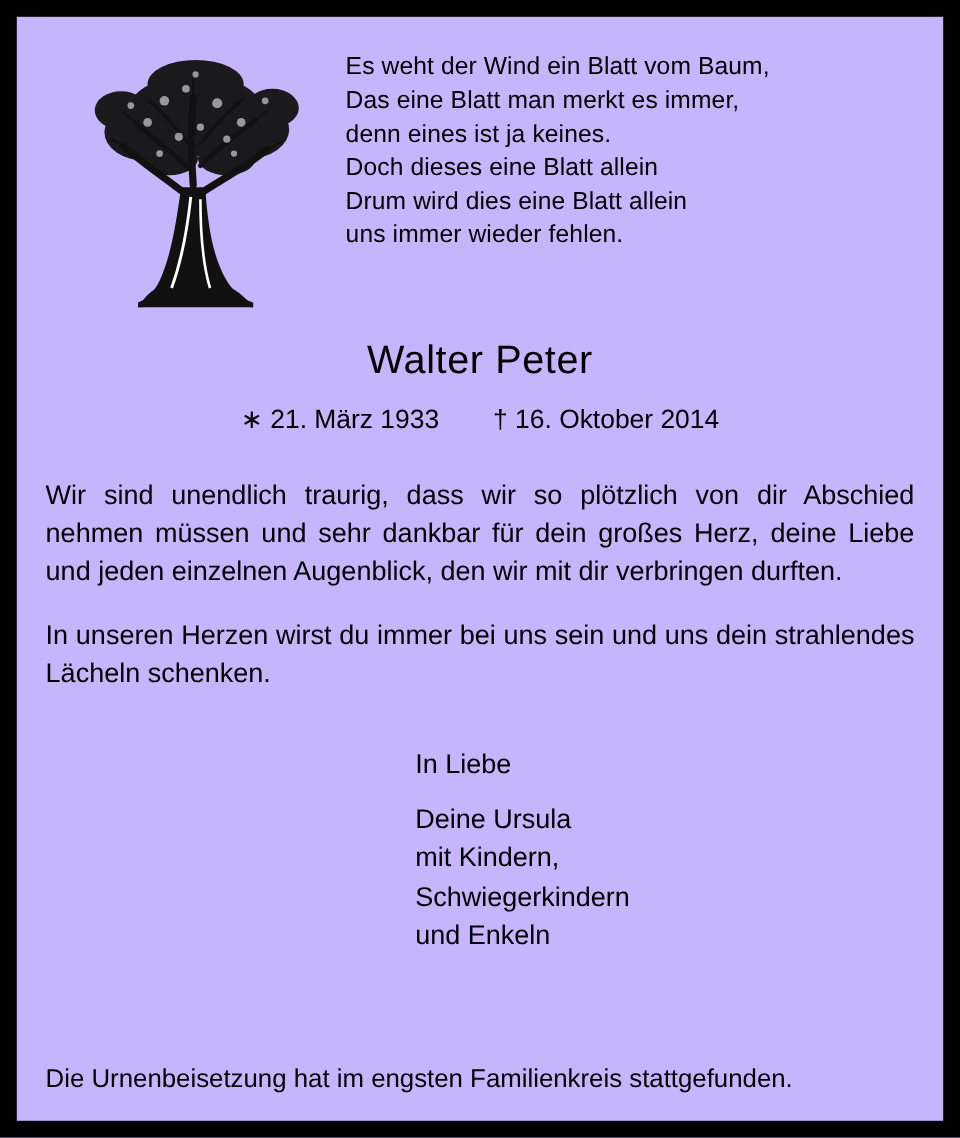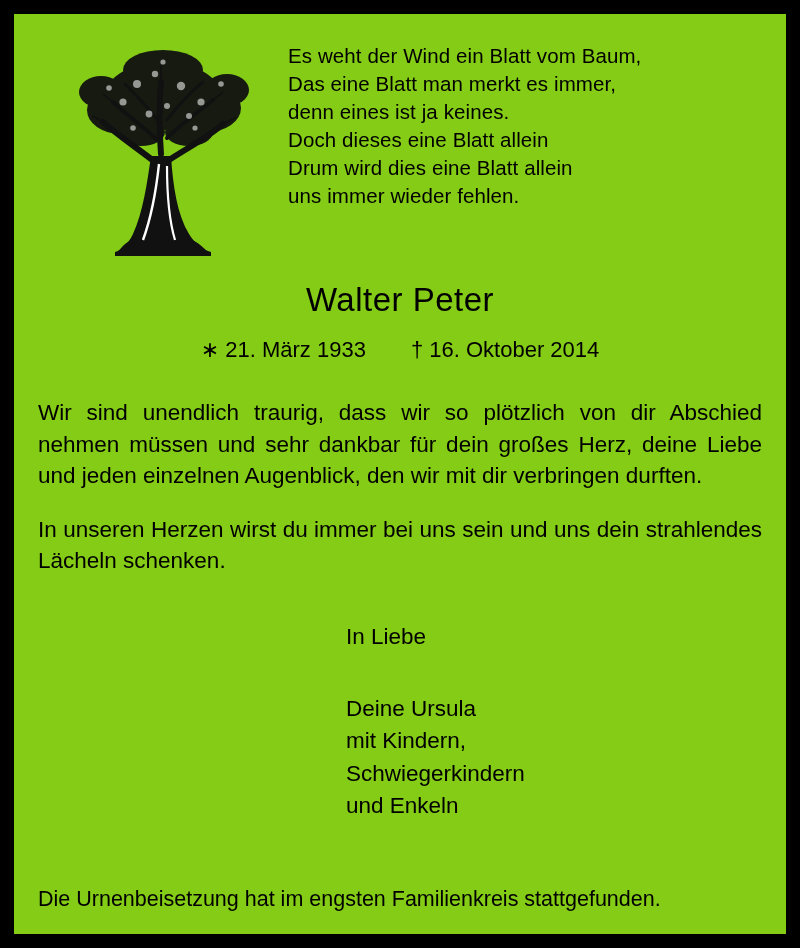--- a/index.html
+++ b/index.html
@@ -13,21 +13,21 @@
     font-family: "Liberation Sans", sans-serif;
     color: #000000;
     overflow: hidden;
   }
   .obituary {
     position: relative;
     width: 800px;
     height: 948px;
     box-sizing: border-box;
     border: 14px solid #000000;
-    background: #84cc16;
+    background: #c4b5fd;
   }
   .inner {
     position: relative;
     width: 100%;
     height: 100%;
     box-sizing: border-box;
     padding: 14px 24px 0 24px;
   }
 
   
@@ -85,21 +85,21 @@
   }
   .body-text p:last-child { margin-bottom: 16px; }
 
   
   .signature {
     margin-top: 44px;
     padding-left: 308px;
     font-size: 22.5px;
     line-height: 1.44;
   }
-  .signature .in-liebe { margin-bottom: 40px; }
+  .signature .in-liebe { margin-bottom: 14px; }
   .signature .sig-line { white-space: pre; }
 
   
   .footer-note {
     position: absolute;
     left: 24px;
     right: 24px;
     bottom: 22px;
     font-size: 21.5px;
     text-align: left;

